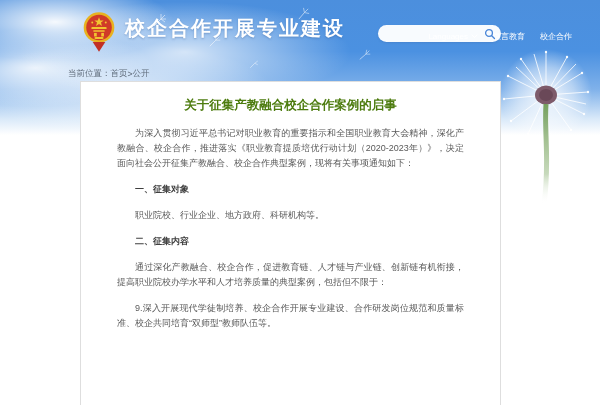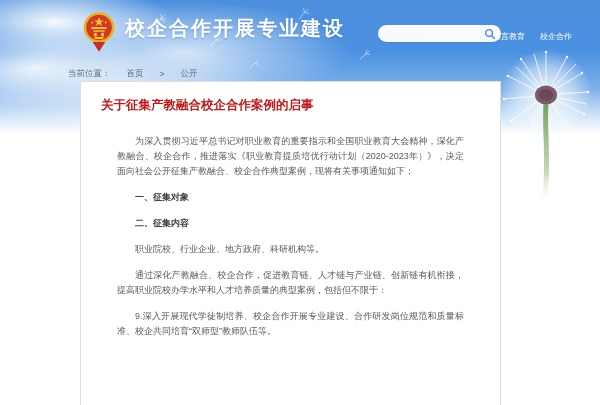--- a/index.html
+++ b/index.html
@@ -46,37 +46,37 @@
   }
   .search input {
     flex:1; border:none; outline:none; background:transparent; font-size:8px; color:#333;
     min-width:0;
   }
   .search .mag { flex:0 0 auto; cursor:pointer; display:flex; }
 
   
   .breadcrumb {
     position:absolute; left:68px; top:68px; font-size:8.5px; color:#5f6b7a;
-    display:flex; gap:16px; align-items:center;
+    display:flex; gap:0; align-items:center;
   }
   .breadcrumb a { color:#5f6b7a; text-decoration:none; cursor:pointer; }
 
   
   .dandelion { position:absolute; left:478px; top:18px; width:122px; height:186px; z-index:1; }
   .seed { position:absolute; z-index:1; opacity:.75; }
 
   
   .paper {
     position:absolute; left:80px; top:81px; width:421px; height:330px;
     background:#ffffff; border:1px solid #dedede; border-bottom:none;
     padding:12px 20px 0 20px; z-index:2;
   }
   .article-title {
-    font-size:12.5px; line-height:18px; font-weight:bold; color:#b91c1c;
-    margin:2px 0 20px 0;
+    font-size:12.5px; line-height:18px; font-weight:bold; color:#4d7c0f;
+    text-align:center; margin:2px 0 12px 0;
   }
   .blk {
     font-size:9px; line-height:15px; color:#595959;
     text-indent:2em; text-align:justify; margin:11px 16px;
   }
   .blk.heading { font-weight:bold; color:#3f3f3f; }
 </style>
 </head>
 <body>
 
@@ -235,20 +235,20 @@
     <a>首页</a>
     <span>&gt;</span>
     <a>公开</a>
   </div>
 
   <div class="paper">
     <div class="article-title">关于征集产教融合校企合作案例的启事</div>
     <div>
         <div class="blk">为深入贯彻习近平总书记对职业教育的重要指示和全国职业教育大会精神，深化产教融合、校企合作，推进落实《职业教育提质培优行动计划（2020-2023年）》，决定面向社会公开征集产教融合、校企合作典型案例，现将有关事项通知如下：</div>
         <div class="blk heading">一、征集对象</div>
+        <div class="blk">职业院校、行业企业、地方政府、科研机构等。</div>
         <div class="blk heading">二、征集内容</div>
-        <div class="blk">职业院校、行业企业、地方政府、科研机构等。</div>
         <div class="blk">通过深化产教融合、校企合作，促进教育链、人才链与产业链、创新链有机衔接，提高职业院校办学水平和人才培养质量的典型案例，包括但不限于：</div>
         <div class="blk">9.深入开展现代学徒制培养、校企合作开展专业建设、合作研发岗位规范和质量标准、校企共同培育“双师型”教师队伍等。</div>
       </div>
   </div>
 
 </div>
 
 </body></html>

